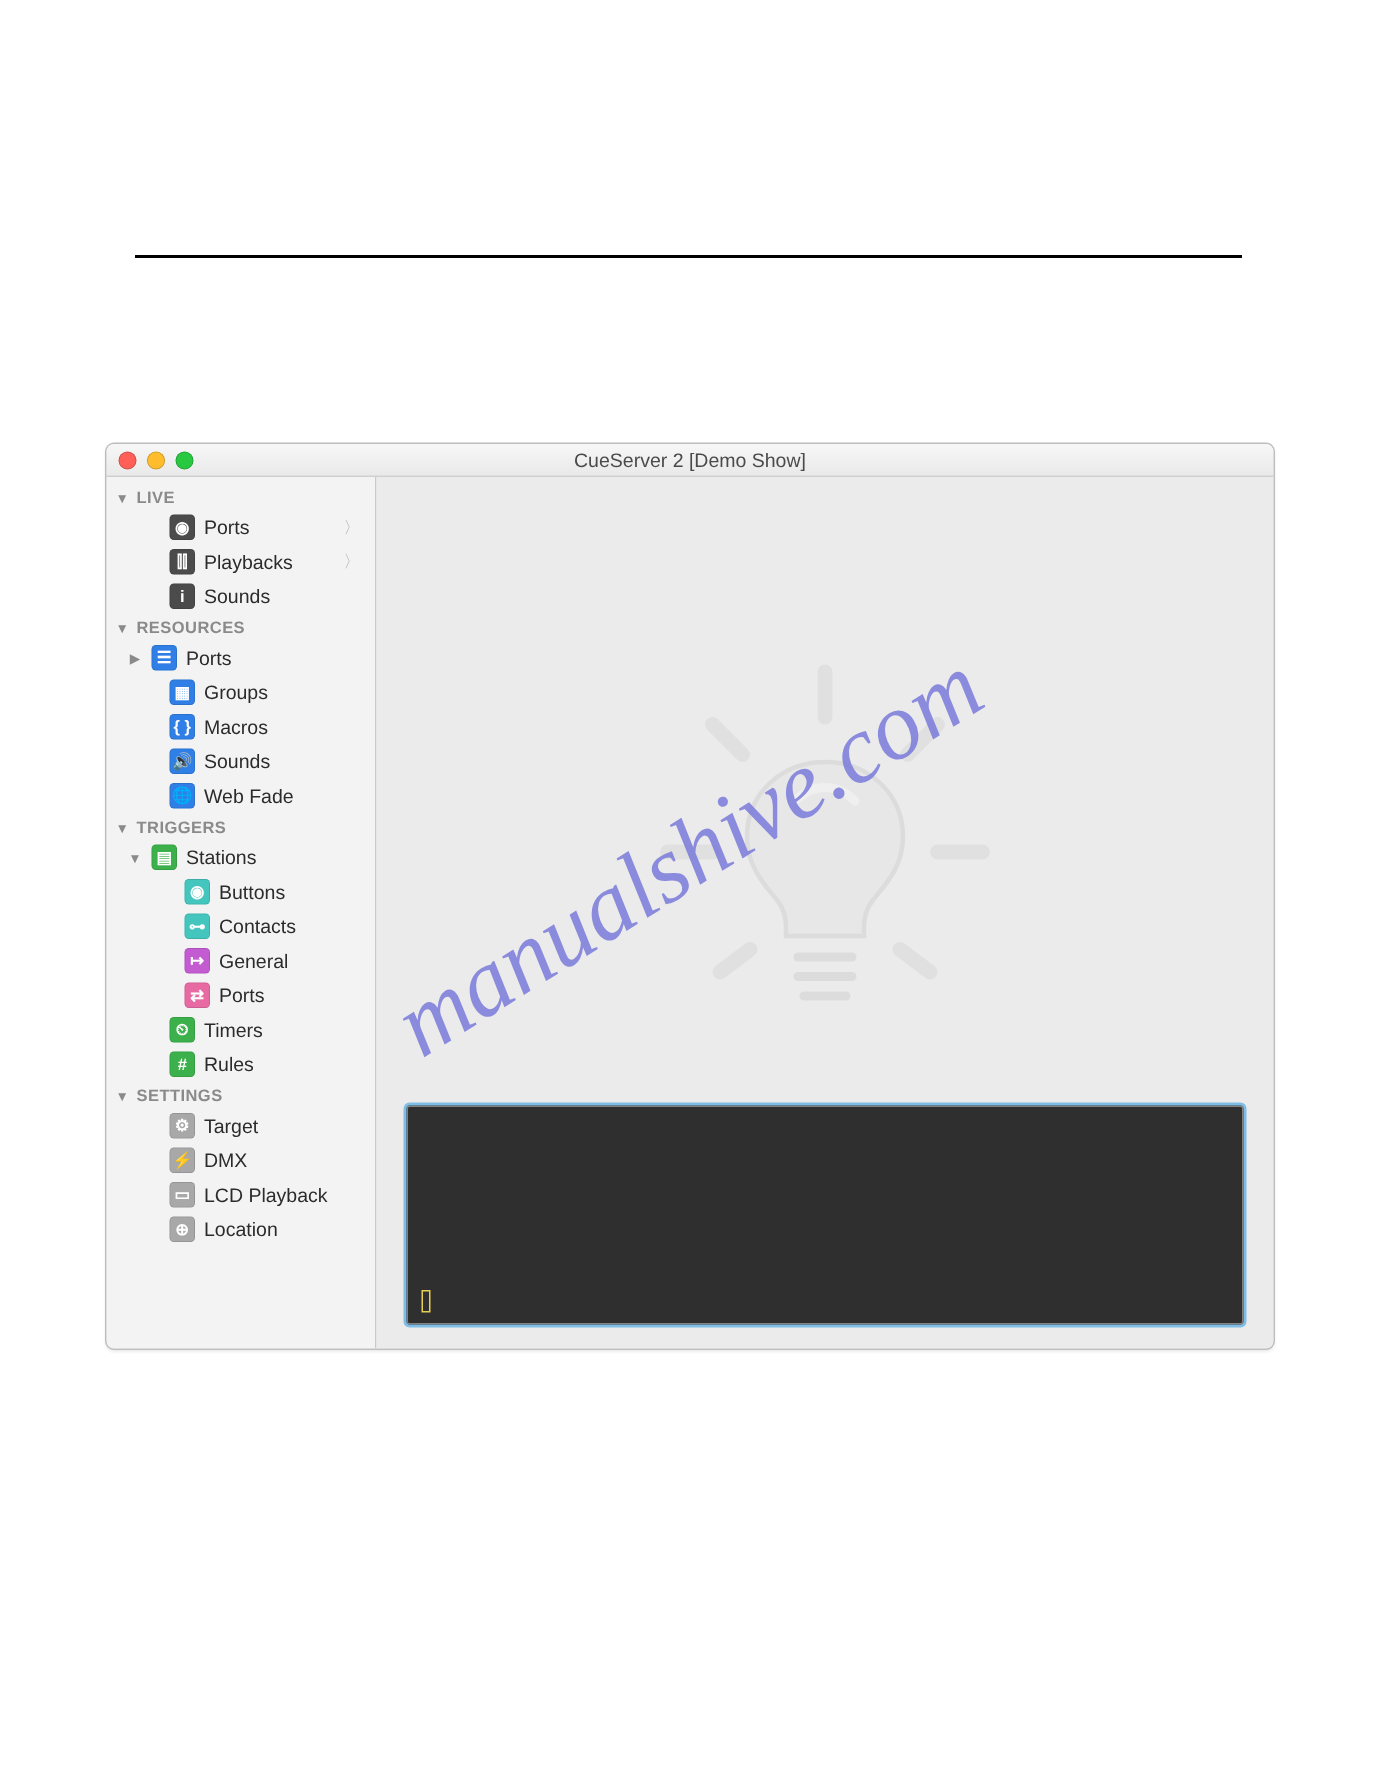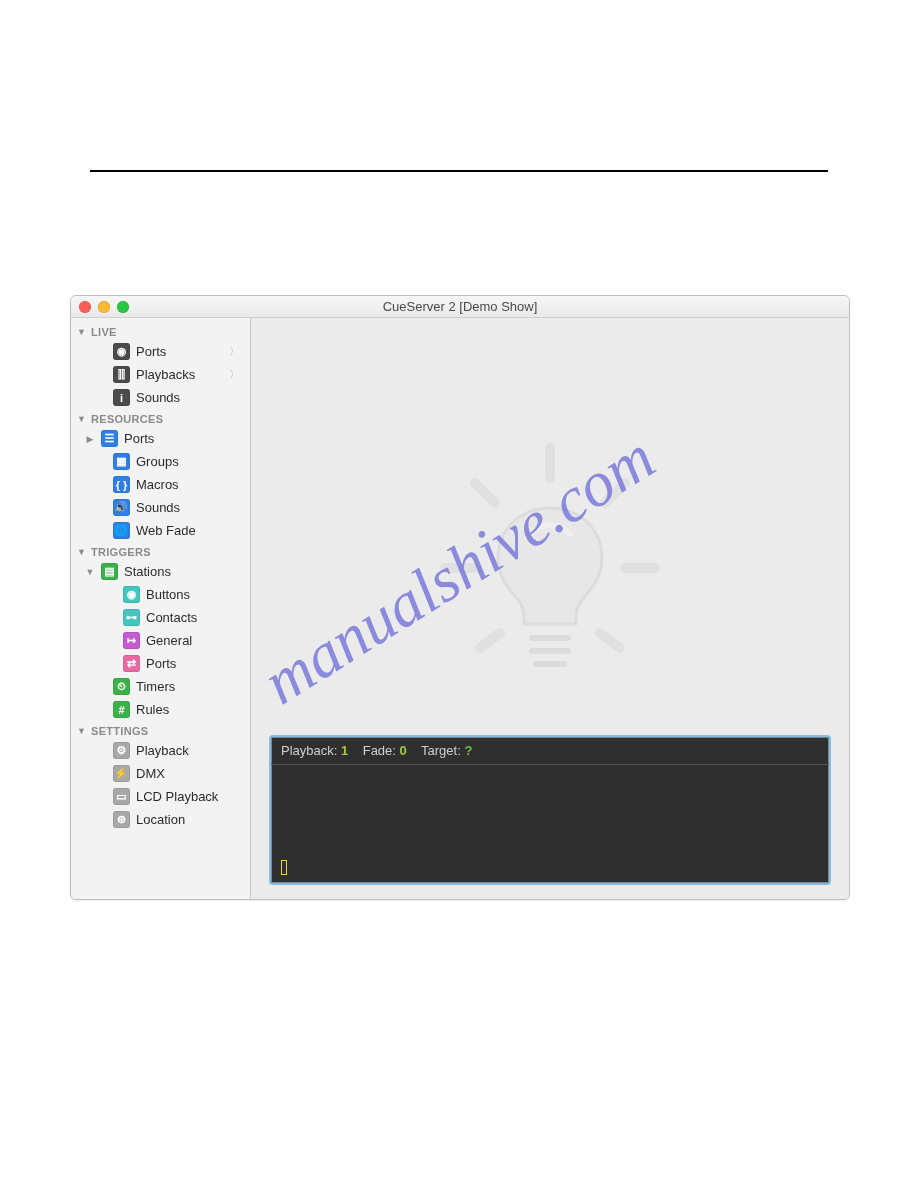--- a/index.html
+++ b/index.html
@@ -232,21 +232,21 @@
           </div>
           <div class="row" style="padding-left: 26px;">
             <span class="exp"></span>
             <span class="ic" style="background:#3cb14b">#</span>
             <span class="lbl">Rules</span>
           </div>
           <div class="section-label"><span class="tri">▼</span>SETTINGS</div>
           <div class="row" style="padding-left: 26px;">
             <span class="exp"></span>
             <span class="ic" style="background:#a8a8a8">⚙</span>
-            <span class="lbl">Playback</span>
+            <span class="lbl">Target</span>
           </div>
           <div class="row" style="padding-left: 26px;">
             <span class="exp"></span>
             <span class="ic" style="background:#a8a8a8">⚡</span>
             <span class="lbl">DMX</span>
           </div>
           <div class="row" style="padding-left: 26px;">
             <span class="exp"></span>
             <span class="ic" style="background:#a8a8a8">▭</span>
             <span class="lbl">LCD Playback</span>
@@ -278,30 +278,20 @@
                    c0 -8 2 -13 6 -18
                    c8 -10 20 -22 20 -42
                    c0 -28 -22 -50 -52 -50 Z" fill="#e5e5e5" stroke="#d0d0d0" stroke-width="3"></path>
           <path d="M100 96 c12 -12 28 -12 40 0" fill="none" stroke="#f3f3f3" stroke-width="6" stroke-linecap="round"></path>
           <line x1="102" y1="200" x2="138" y2="200" stroke="#d0d0d0" stroke-width="6" stroke-linecap="round"></line>
           <line x1="102" y1="213" x2="138" y2="213" stroke="#d0d0d0" stroke-width="6" stroke-linecap="round"></line>
           <line x1="106" y1="226" x2="134" y2="226" stroke="#d0d0d0" stroke-width="6" stroke-linecap="round"></line>
         </svg>
 
         <div class="console">
-          <div class="console-top">
-            <span class="k">Playback:</span>
-            <span class="v">1</span>
-            &nbsp;&nbsp;
-            <span class="k">Fade:</span>
-            <span class="v">0</span>
-            &nbsp;&nbsp;
-            <span class="k">Target:</span>
-            <span class="q">?</span>
-          </div>
           <div class="cursor"></div>
         </div>
 
       </div>
     </div>
   </div>
 
   <div class="watermark">manualshive.com</div>
 
 </div>

